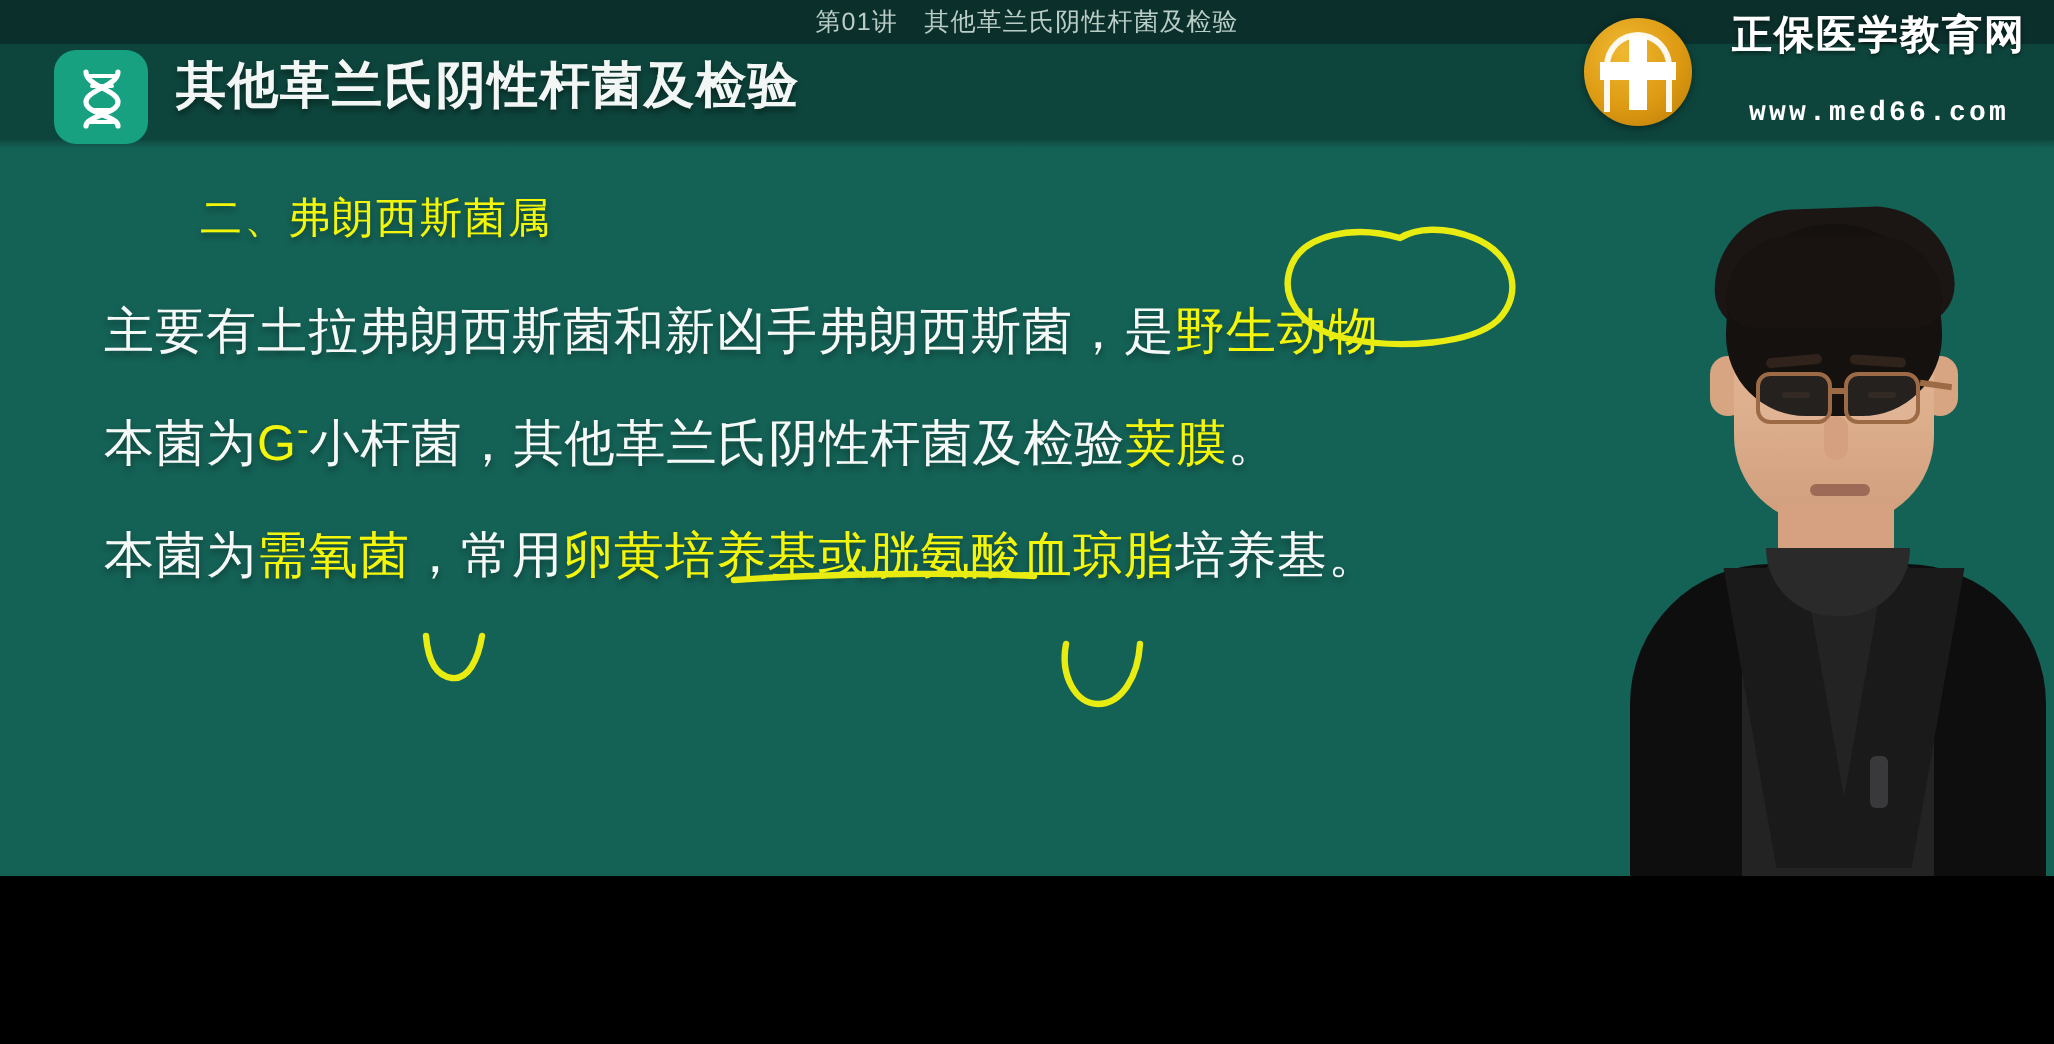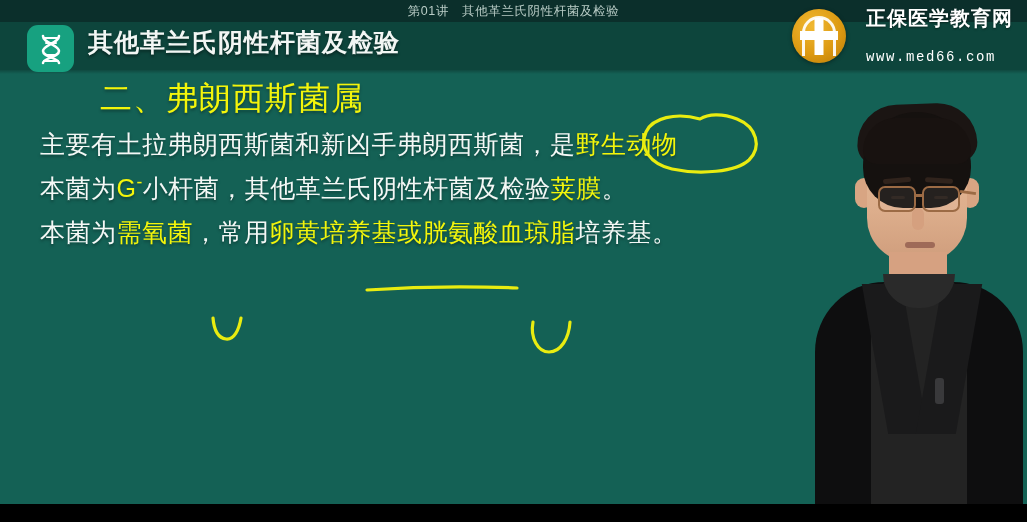--- a/index.html
+++ b/index.html
@@ -1,20 +1,20 @@
 <!DOCTYPE html>
 <html><head>
 <meta charset="utf-8">
 <title>Lecture Slide</title>
 <style>
   html,body{margin:0;padding:0;background:#000;}
   *{box-sizing:border-box;}
   #stage{
     position:relative;
-    width:1027px;height:504px;
+    width:1027px;height:438px;
     overflow:hidden;
     background:#146155;
     font-family:"Liberation Sans","DejaVu Sans",sans-serif;
     -webkit-font-smoothing:antialiased;
   }
 
   
   #topbar{
     position:absolute;left:0;top:0;width:1027px;height:22px;
     background:#0b2f2b;
@@ -66,22 +66,22 @@
   #brand-mark .ch{top:22px;left:8px;width:38px;height:9px;}
   #brand-mark .arc{
     position:absolute;left:10px;top:7px;width:34px;height:40px;
     border:3px solid rgba(255,255,255,.92);
     border-bottom:none;
     border-radius:17px 17px 0 0;
   }
   #brand-text{display:flex;flex-direction:column;line-height:1;}
   #brand-cn{color:#ffffff;font-size:20px;font-weight:bold;letter-spacing:1px;
             text-shadow:0 1px 2px rgba(0,0,0,.5);}
-  #brand-url{color:#ffffff;font-size:14px;font-weight:normal;letter-spacing:1.6px;
-             margin-top:22px;font-family:"Liberation Mono","DejaVu Sans Mono",monospace;}
+  #brand-url{color:#ffffff;font-size:14px;font-weight:bold;letter-spacing:1.6px;
+             margin-top:22px;font-family:"Liberation Mono","DejaVu Sans Mono",monospace;text-align:center;}
 
   
   #presenter{
     position:absolute;right:0;top:60px;width:248px;height:462px;
     z-index:3;overflow:hidden;
   }
   #presenter .pv{position:absolute;}
   .p-hair{
     left:84px;top:52px;width:108px;height:96px;
     background:#15110f;border-radius:54px 54px 40px 40px;
@@ -145,23 +145,23 @@
     position:absolute;left:0;top:72px;width:790px;
     z-index:4;
     color:#f4f8f6;
     font-size:25px;
     line-height:44px;
     letter-spacing:.5px;
     padding:0 0 0 40px;
     text-shadow:0 2px 3px rgba(0,0,0,.35);
   }
   #content .heading{
-    color:#f3f50b;font-size:32px;margin:4px 0 2px 60px;letter-spacing:1px;
-  }
-  #content p{margin:0;}
+    color:#f3f50b;font-size:21px;margin:16px 0 2px 60px;letter-spacing:1px;
+  }
+  #content p{margin:12px;}
   #content .ind{text-indent:54px;}
   .hl{color:#f3f50b;}
   sup.minus{font-size:.7em;vertical-align:super;line-height:0;}
   sub.two{font-size:.64em;vertical-align:sub;line-height:0;}
 
   
   #annot{position:absolute;left:0;top:0;width:1027px;height:522px;z-index:5;pointer-events:none;}
 
   
   #playdot{

